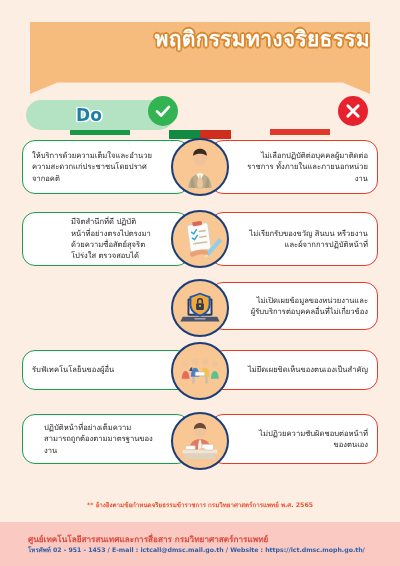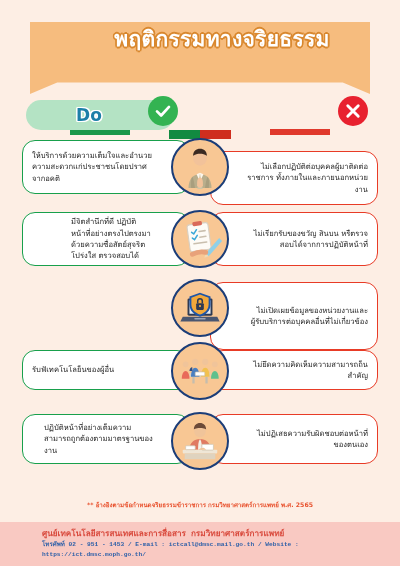--- a/index.html
+++ b/index.html
@@ -15,21 +15,21 @@
     background:#fdeee4;
   }
 
   
   #banner {
     position:absolute; left:30px; top:22px;
     width:340px; height:72px;
     background:#f6bc7e;
     clip-path:polygon(0 0, 100% 0, 100% 100%, 92% 84%, 8% 84%, 0 100%);
     display:flex; flex-direction:column;
-    align-items:center; justify-content:flex-start;
+    align-items:flex-end; justify-content:flex-start;
     padding-top:4px;
     padding-left:44px;
   }
   .banner-line {
     font-family:"DejaVu Sans","Liberation Sans",sans-serif;
     font-weight:bold;
     font-size:21px;
     line-height:27px;
     color:#ffffff;
     letter-spacing:0.3px;
@@ -132,21 +132,21 @@
 
   
   #footer {
     position:absolute; left:0; bottom:0; width:400px; height:44px;
     background:#f9c9c2;
     display:flex; align-items:center;
     padding-left:22px;
   }
   #logo { width:48px; height:30px; flex:none; position:relative; }
   #logo svg { width:48px; height:30px; }
-  #footer-text { margin-left:20px;font-family:Liberation Mono, monospace; }
+  #footer-text { margin-left:6px; }
   .footer-title {
     font-size:8.2px; font-weight:bold; color:#d94a3d; line-height:12px;
   }
   .footer-contact {
     font-size:6.2px; font-weight:bold; color:#2c5fa8; line-height:10px;
   }
 </style>
 </head>
 <body>
 
@@ -179,21 +179,21 @@
   <div id="rows">
 
     <div class="row" style="height:70px;padding-left:8px;">
       <div class="connector" style="top:-10px;">
         <div class="conn-left"></div>
           <div class="conn-right"></div>
       </div>
       <div class="card card-do" style="height:54px;">
         <div class="card-text">ให้บริการด้วยความเต็มใจและอำนวยความสะดวกแก่ประชาชนโดยปราศ จากอคติ</div>
       </div>
-      <div class="card card-dont" style="height:54px;margin-top:11px;">
+      <div class="card card-dont" style="height:54px;">
         <div class="card-text">ไม่เลือกปฏิบัติต่อบุคคลผู้มาติดต่อราชการ ทั้งภายในและภายนอกหน่วยงาน</div>
       </div>
       <div class="icon-circle" style="top:-2px;">
         <svg viewBox="0 0 48 48">
           <ellipse cx="24" cy="15" rx="7.2" ry="7.6" fill="#f2c29a"></ellipse>
           <path d="M16.8 12.5c0-5 3.2-7.6 7.2-7.6s7.2 2.6 7.2 7.6c0 0-2.5-2.2-7.2-2.2s-7.2 2.2-7.2 2.2z" fill="#3b2a22"></path>
           <path d="M12 46c0-9.5 5.4-14.6 12-14.6S36 36.5 36 46z" fill="#b9ae8c"></path>
           <path d="M20.4 31.6 24 39.5 27.6 31.6 24 30z" fill="#fdf6ec"></path>
           <path d="M24 30.5 21.2 47h5.6z" fill="#cfc6a6"></path>
           <path d="M20.8 44c1-4.6 2.2-8 3.2-9.6 1 1.6 2.2 5 3.2 9.6" fill="#f2c29a"></path>
@@ -202,42 +202,42 @@
           <path d="M32 34c1.6 3 1.8 7 1.2 12h-4c0.8-5 1.2-8.6 2.8-12z" fill="#a89e7e"></path>
         </svg>
       </div>
     </div>
 
     <div class="row" style="height:68px;">
       <div class="card card-do" style="height:54px;padding-left:48px;">
         <div class="card-text">มีจิตสำนึกที่ดี ปฏิบัติหน้าที่อย่างตรงไปตรงมาด้วยความซื่อสัตย์สุจริตโปร่งใส ตรวจสอบได้</div>
       </div>
       <div class="card card-dont" style="height:54px;">
-        <div class="card-text">ไม่เรียกรับของขวัญ สินบน หรืตรวจสอบได์จากการปฏิบัติหน้าที่</div>
+        <div class="card-text">ไม่เรียกรับของขวัญ สินบน หรืวยงานและผ์จากการปฏิบัติหน้าที่</div>
       </div>
       <div class="icon-circle" style="top:-2px;">
         <svg viewBox="0 0 48 48">
           <rect x="12" y="8" width="22" height="28" rx="2.5" fill="#fdfbf6" stroke="#d8cfc2" stroke-width="1.2" transform="rotate(-8 23 22)"></rect>
           <g transform="rotate(-8 23 22)">
             <rect x="18" y="5.5" width="10" height="4.5" rx="1.6" fill="#d96a5a"></rect>
             <path d="M16 16 l2 2 l3.4-4" stroke="#3ca8d8" stroke-width="1.6" fill="none" stroke-linecap="round"></path>
             <path d="M16 22 l2 2 l3.4-4" stroke="#3ca8d8" stroke-width="1.6" fill="none" stroke-linecap="round"></path>
             <rect x="23" y="15.4" width="8" height="1.6" rx="0.8" fill="#c9bfae"></rect>
             <rect x="23" y="21.4" width="8" height="1.6" rx="0.8" fill="#c9bfae"></rect>
             <rect x="16" y="27.4" width="15" height="1.6" rx="0.8" fill="#c9bfae"></rect>
           </g>
           <path d="M30 39 L44 23 L47 26 L33 42z" fill="#8fd0e8"></path>
           <path d="M30 39 L33 42 L28.5 43.5z" fill="#f0d9b4"></path>
           <path d="M16 40c4-2 10-3 14-2" stroke="#e8a27a" stroke-width="5" stroke-linecap="round" fill="none"></path>
         </svg>
       </div>
     </div>
 
     <div class="row" style="height:66px;">
-      <div class="card card-dont" style="height:68px;">
+      <div class="card card-dont" style="height:48px;">
         <div class="card-text">ไม่เปิดเผยข้อมูลของหน่วยงานและผู้รับบริการต่อบุคคลอื่นที่ไม่เกี่ยวข้อง</div>
       </div>
       <div class="icon-circle" style="top:-3px;">
         <svg viewBox="0 0 48 48">
           <rect x="11" y="14" width="26" height="18" rx="1.5" fill="#2f3a52"></rect>
           <rect x="13" y="16" width="22" height="14" fill="#e9edf2"></rect>
           <path d="M6 33h36l2.5 5H3.5z" fill="#4a5670"></path>
           <rect x="18" y="34.5" width="12" height="1.6" rx="0.8" fill="#9aa4b8"></rect>
           <path d="M24 8 L35 12 v8 c0 7-5 11-11 13-6-2-11-6-11-13v-8z" fill="#1d55a8"></path>
           <path d="M24 10 L33 13.4 v6.6 c0 5.8-4.1 9.2-9 10.8-4.9-1.6-9-5-9-10.8v-6.6z" fill="#f2a83b"></path>
@@ -246,21 +246,21 @@
           <circle cx="24" cy="22" r="1.1" fill="#f2a83b"></circle>
         </svg>
       </div>
     </div>
 
     <div class="row" style="height:62px;">
       <div class="card card-do" style="height:40px;">
         <div class="card-text">รับฟัเทคโนโลย็นของผู้อื่น</div>
       </div>
       <div class="card card-dont" style="height:40px;">
-        <div class="card-text">ไม่ยึดความคิดเห็มความสามารถถ็นสำคัญ</div>
+        <div class="card-text">ไม่ยึดเผยขิดเห็นของตนเองเป็นสำคัญ</div>
       </div>
       <div class="icon-circle" style="top:-8px;">
         <svg viewBox="0 0 48 48">
           <rect x="13" y="26" width="22" height="4" rx="1" fill="#d9d2c4"></rect>
           <rect x="16" y="30" width="2.4" height="7" fill="#c5bdad"></rect>
           <rect x="29.6" y="30" width="2.4" height="7" fill="#c5bdad"></rect>
           <circle cx="9" cy="17" r="3" fill="#f0c49a"></circle>
           <path d="M5 32c0-5 1.8-8 4-8s4 3 4 8z" fill="#e86a5a"></path>
           <circle cx="19" cy="14.5" r="3.2" fill="#f0c49a"></circle>
           <path d="M14.6 30c0-6 2-9.5 4.4-9.5s4.4 3.5 4.4 9.5z" fill="#4a7fc1"></path>
@@ -272,21 +272,21 @@
           <rect x="19" y="25" width="10" height="4" rx="0.8" fill="#ffffff" stroke="#c9c0b0" stroke-width="0.7"></rect>
         </svg>
       </div>
     </div>
 
     <div class="row" style="height:62px;">
       <div class="card card-do" style="height:50px;padding-left:21px;">
         <div class="card-text">ปฏิบัติหน้าที่อย่างเต็มความสามารถถูกต้องตามมาตรฐานของงาน</div>
       </div>
       <div class="card card-dont" style="height:50px;">
-        <div class="card-text">ไม่ปฏิเสธความรับผิดชอบต่อหน้าที่ของตนเอง</div>
+        <div class="card-text">ไม่ปฏิวยความซับผิดชอบต่อหน้าที่ของตนเอง</div>
       </div>
       <div class="icon-circle" style="top:-2px;">
         <svg viewBox="0 0 48 48">
           <circle cx="24" cy="14" r="6" fill="#f0c49a"></circle>
           <path d="M17.6 12c0-4.4 2.8-6.8 6.4-6.8s6.4 2.4 6.4 6.8c0 0-1.6-1.6-6.4-1.6s-6.4 1.6-6.4 1.6z" fill="#6b4a38"></path>
           <path d="M13 33c0-7 4.8-11 11-11s11 4 11 11z" fill="#e07a62"></path>
           <path d="M24 22c-2 3-2 7-2 11h4c0-4 0-8-2-11z" fill="#f3f0e6"></path>
           <rect x="6" y="33" width="36" height="4" rx="1" fill="#efe6d6"></rect>
           <rect x="8" y="37" width="32" height="6" fill="#dfd3bf"></rect>
           <rect x="26" y="27.5" width="12" height="6" rx="0.8" fill="#ffffff" stroke="#cfc5b2" stroke-width="0.8"></rect>

